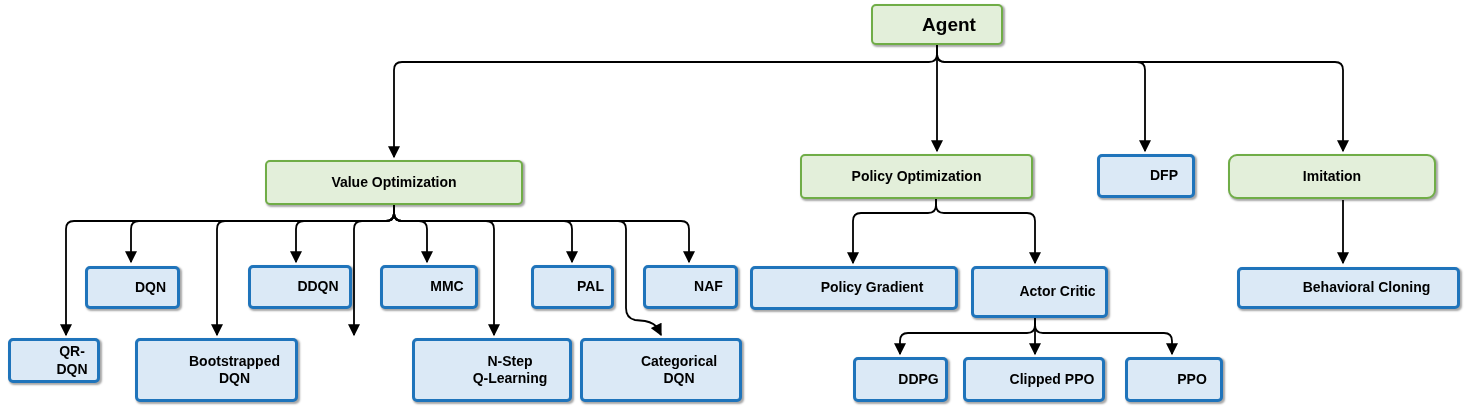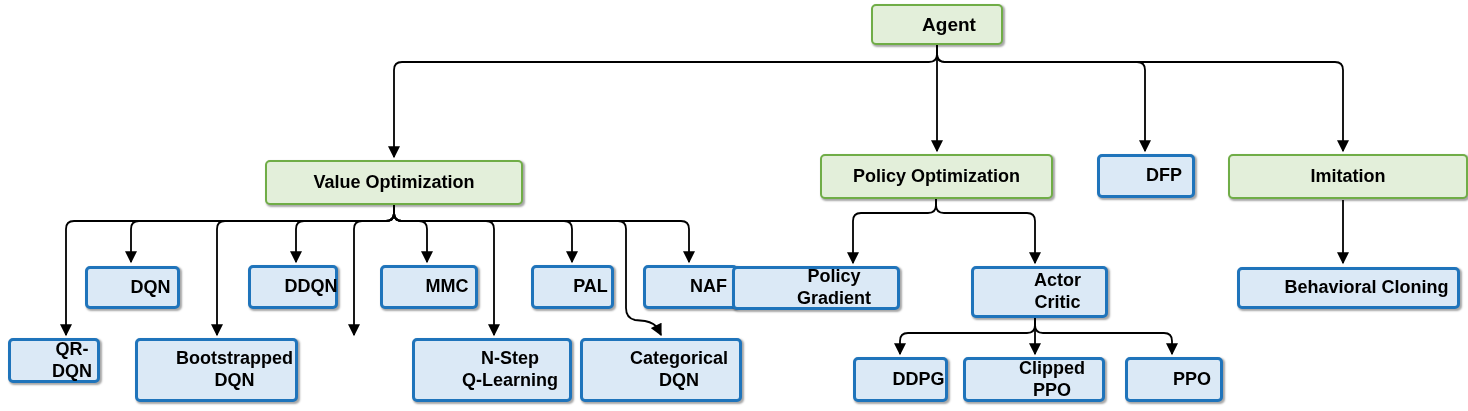--- a/index.html
+++ b/index.html
@@ -18,21 +18,21 @@
     stroke-linejoin:round;
   }
   .node {
     position:absolute;
     box-sizing:border-box;
     display:flex;
     align-items:center;
     justify-content:center;
     text-align:center;
     font-weight:bold;
-    font-size:18px;
+    font-size:14px;
     line-height:1.22;
     color:var(--text-color,#000);
     border-radius:5px;
     white-space:pre-line;
     box-shadow:1.5px 1.5px 2px rgba(0,0,0,0.35);
   }
   .node.category {
     background:var(--cat-fill,#e3efda);
     border:2.5px solid var(--cat-border,#70ad47);
   }
@@ -68,34 +68,34 @@
       <path d="M394,205 L394,213 Q394,221 402,221 L681,221 Q689,221 689,229 L689,262" class="edge" marker-end="url(#arrow)"></path>
       <path d="M936,198 L936,205 Q936,213 928,213 L861,213 Q853,213 853,221 L853,263" class="edge" marker-end="url(#arrow)"></path>
       <path d="M936,198 L936,205 Q936,213 944,213 L1027,213 Q1035,213 1035,221 L1035,263" class="edge" marker-end="url(#arrow)"></path>
       <path d="M1035,311 L1035,325 Q1035,333 1027,333 L908,333 Q900,333 900,341 L900,354" class="edge" marker-end="url(#arrow)"></path>
       <path d="M1035,311 L1035,354" class="edge" marker-end="url(#arrow)"></path>
       <path d="M1035,311 L1035,325 Q1035,333 1043,333 L1164,333 Q1172,333 1172,341 L1172,354" class="edge" marker-end="url(#arrow)"></path>
       <path d="M1343,200 L1343,263" class="edge" marker-end="url(#arrow)"></path>
     </svg>
 <div class="node category" style="left: 871px; top: 4px; width: 132px; height: 41px; font-size: 19px; padding-left: 24px;"><span>Agent</span></div>
     <div class="node category" style="left: 265px; top: 160px; width: 258px; height: 45px;"><span>Value Optimization</span></div>
-    <div class="node category" style="left: 820px; top: 154px; width: 233px; height: 45px;"><span>Policy Optimization</span></div>
+    <div class="node category" style="left: 800px; top: 154px; width: 233px; height: 45px;"><span>Policy Optimization</span></div>
     <div class="node algorithm" style="left: 1097px; top: 154px; width: 98px; height: 44px;"><span>DFP</span></div>
-    <div class="node category" style="left: 1228px; top: 154px; width: 240px; height: 45px;"><span>Imitation</span></div>
+    <div class="node category" style="left: 1228px; top: 154px; width: 208px; height: 45px; border-radius: 9px;"><span>Imitation</span></div>
     <div class="node algorithm" style="left: 85px; top: 266px; width: 95px; height: 43px;"><span>DQN</span></div>
-    <div class="node algorithm" style="left: 248px; top: 265px; width: 90px; height: 44px;"><span>DDQN</span></div>
+    <div class="node algorithm" style="left: 248px; top: 265px; width: 104px; height: 44px;"><span>DDQN</span></div>
     <div class="node algorithm" style="left: 380px; top: 265px; width: 98px; height: 44px;"><span>MMC</span></div>
     <div class="node algorithm" style="left: 531px; top: 265px; width: 83px; height: 44px;"><span>PAL</span></div>
     <div class="node algorithm" style="left: 643px; top: 265px; width: 95px; height: 44px;"><span>NAF</span></div>
     <div class="node algorithm" style="left: 8px; top: 338px; width: 92px; height: 45px;"><span>QR-DQN</span></div>
     <div class="node algorithm" style="left: 135px; top: 338px; width: 163px; height: 64px;"><span>Bootstrapped
 DQN</span></div>
     <div class="node algorithm" style="left: 412px; top: 338px; width: 160px; height: 64px;"><span>N-Step
 Q-Learning</span></div>
     <div class="node algorithm" style="left: 580px; top: 338px; width: 162px; height: 64px;"><span>Categorical
 DQN</span></div>
-    <div class="node algorithm" style="left: 732px; top: 266px; width: 168px; height: 44px;"><span>Policy Gradient</span></div>
+    <div class="node algorithm" style="left: 750px; top: 266px; width: 208px; height: 44px;"><span>Policy Gradient</span></div>
     <div class="node algorithm" style="left: 971px; top: 266px; width: 137px; height: 52px;"><span>Actor Critic</span></div>
     <div class="node algorithm" style="left: 853px; top: 357px; width: 95px; height: 45px;"><span>DDPG</span></div>
     <div class="node algorithm" style="left: 963px; top: 357px; width: 142px; height: 45px;"><span>Clipped PPO</span></div>
     <div class="node algorithm" style="left: 1125px; top: 357px; width: 98px; height: 45px;"><span>PPO</span></div>
     <div class="node algorithm" style="left: 1237px; top: 267px; width: 223px; height: 42px;"><span>Behavioral Cloning</span></div>
   </div>
 
 </body></html>

